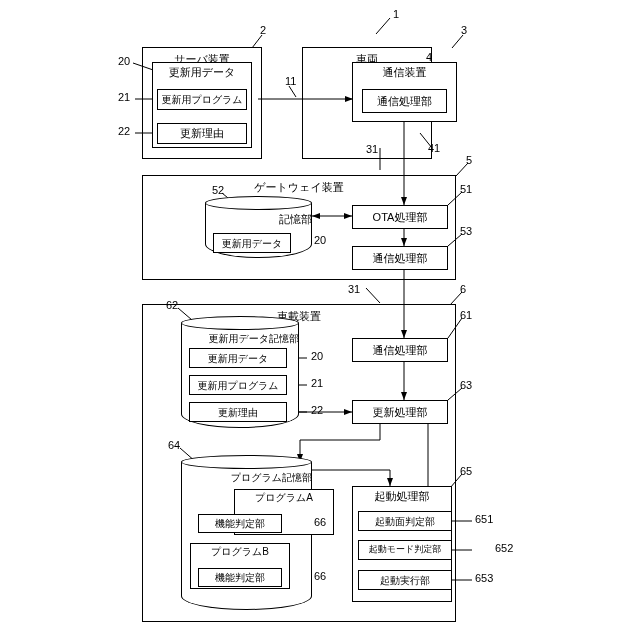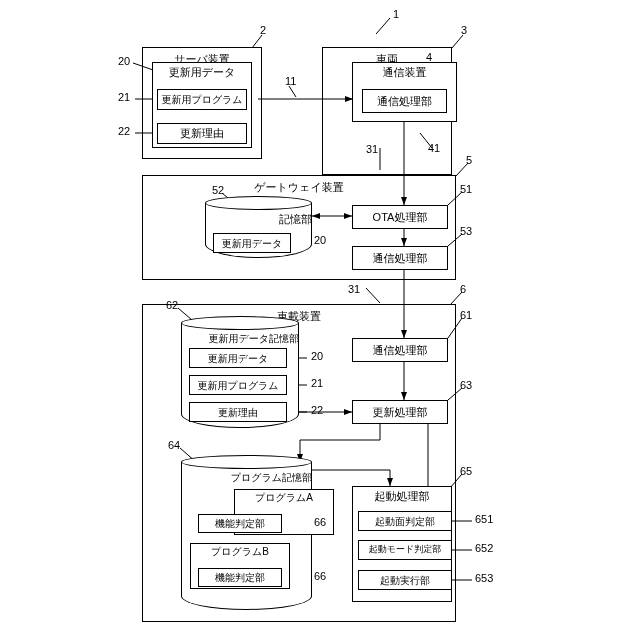--- a/index.html
+++ b/index.html
@@ -183,21 +183,21 @@
       <path d="M404,564 L404,570" marker-end="url(#arrow)"></path>
 
       <path d="M404,424 L404,486" stroke="none"></path>
     </g>
   </svg>
 
   <div class="box container" style="left:142px; top:47px; width:120px; height:112px;">
     <div class="ctitle">サーバ装置</div>
   </div>
 
-  <div class="box container" style="left:322px; top:47px; width:130px; height:128px;">
+  <div class="box container" style="left:302px; top:47px; width:130px; height:112px;">
     <div class="ctitle">車両</div>
   </div>
 
   <div class="box container" style="left:352px; top:62px; width:105px; height:0px; border:none;"></div>
 
   <div class="box container" style="left:142px; top:175px; width:314px; height:105px;">
     <div class="ctitle">ゲートウェイ装置</div>
   </div>
 
   <div class="box container" style="left:142px; top:304px; width:314px; height:318px;">
@@ -314,16 +314,16 @@
   <div class="lead" style="left:460px; top:309px;">61</div>
   <div class="lead" style="left:311px; top:350px;">20</div>
   <div class="lead" style="left:311px; top:377px;">21</div>
   <div class="lead" style="left:311px; top:404px;">22</div>
   <div class="lead" style="left:460px; top:379px;">63</div>
   <div class="lead" style="left:168px; top:439px;">64</div>
   <div class="lead" style="left:460px; top:465px;">65</div>
   <div class="lead" style="left:314px; top:516px;">66</div>
   <div class="lead" style="left:314px; top:570px;">66</div>
   <div class="lead" style="left:475px; top:513px;">651</div>
-  <div class="lead" style="left:475px; top:542px;">652</div>
+  <div class="lead" style="left:495px; top:542px;">652</div>
   <div class="lead" style="left:475px; top:572px;">653</div>
 
 </div>
 
 </body></html>

